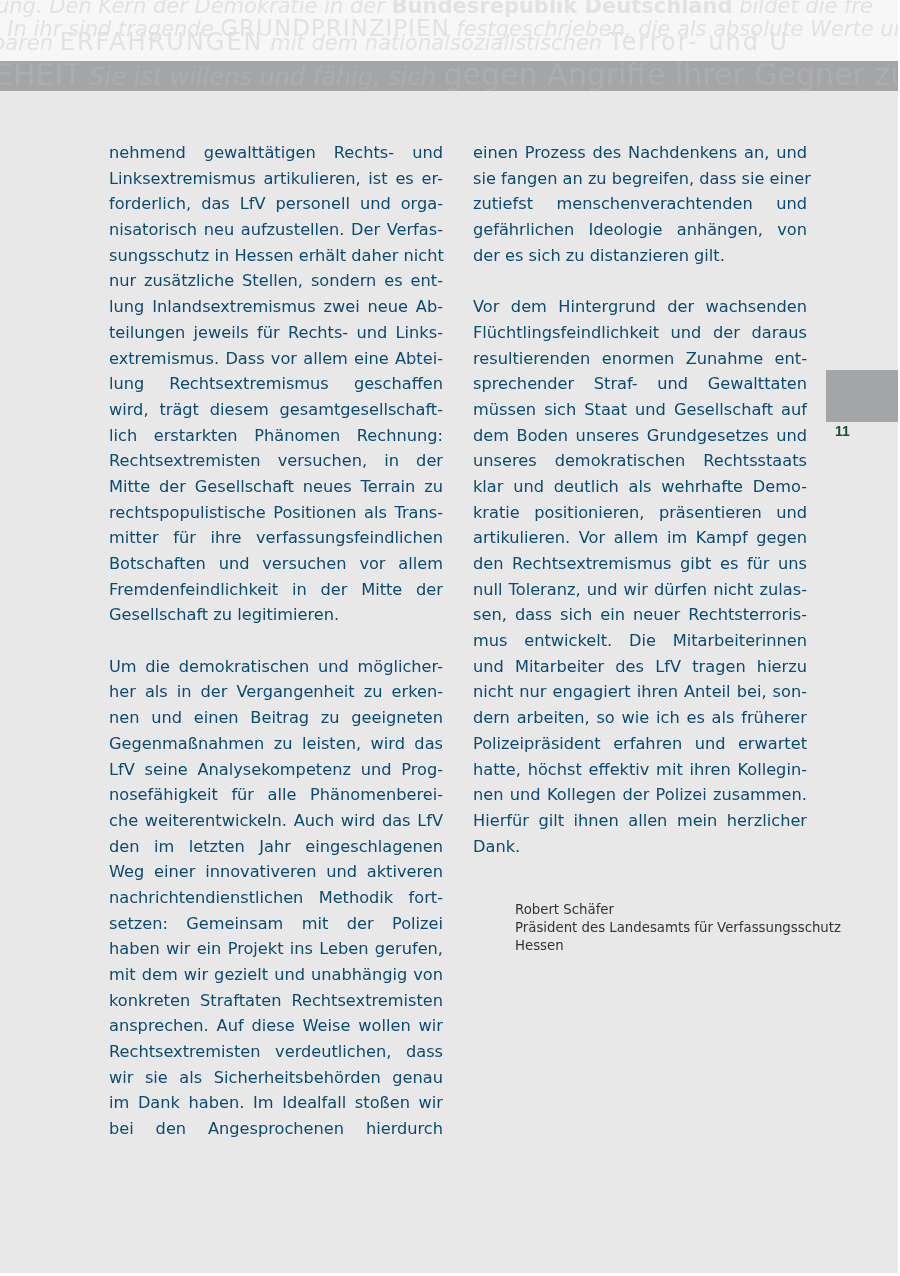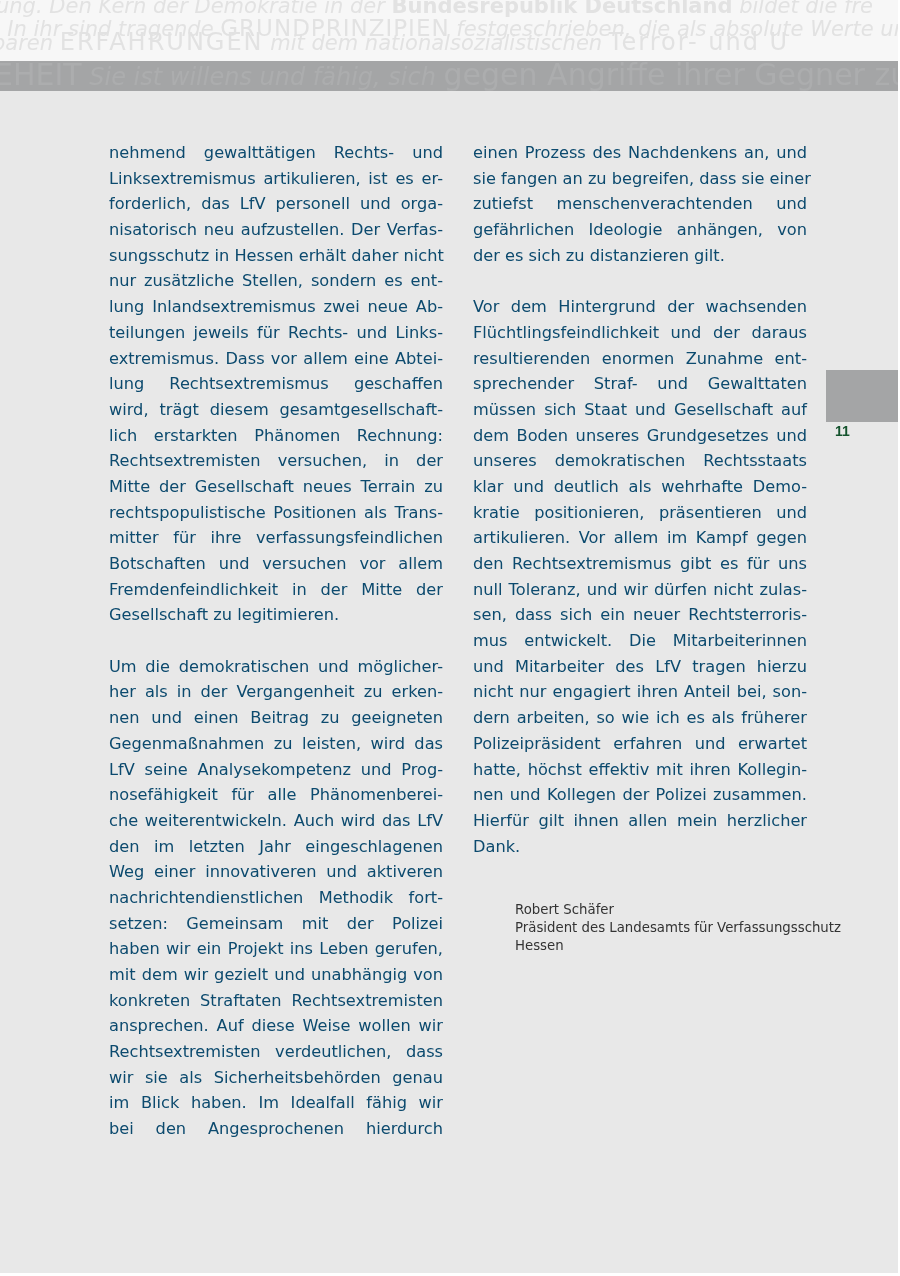--- a/index.html
+++ b/index.html
@@ -187,21 +187,21 @@
       <span class="line">den im letzten Jahr eingeschlagenen</span>
       <span class="line">Weg einer innovativeren und aktiveren</span>
       <span class="line">nachrichtendienstlichen Methodik fort-</span>
       <span class="line">setzen: Gemeinsam mit der Polizei</span>
       <span class="line">haben wir ein Projekt ins Leben gerufen,</span>
       <span class="line">mit dem wir gezielt und unabhängig von</span>
       <span class="line">konkreten Straftaten Rechtsextremisten</span>
       <span class="line">ansprechen. Auf diese Weise wollen wir</span>
       <span class="line">Rechtsextremisten verdeutlichen, dass</span>
       <span class="line">wir sie als Sicherheitsbehörden genau</span>
-      <span class="line">im Blick haben. Im Idealfall fähig wir</span>
+      <span class="line">im Dank haben. Im Idealfall stoßen wir</span>
       <span class="line">bei den Angesprochenen hierdurch</span>
     </div>
   </div>
 <div class="column col-right">
     <div>
       <span class="line">einen Prozess des Nachdenkens an, und</span>
       <span class="line">sie fangen an zu begreifen, dass sie einer</span>
       <span class="line">zutiefst menschenverachtenden und</span>
       <span class="line">gefährlichen Ideologie anhängen, von</span>
       <span class="line last">der es sich zu distanzieren gilt.</span>

